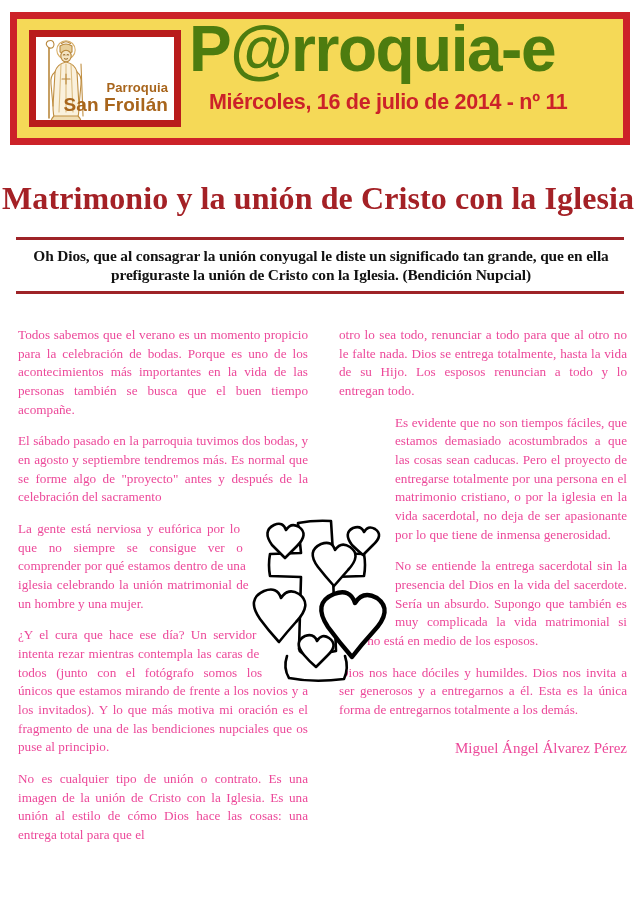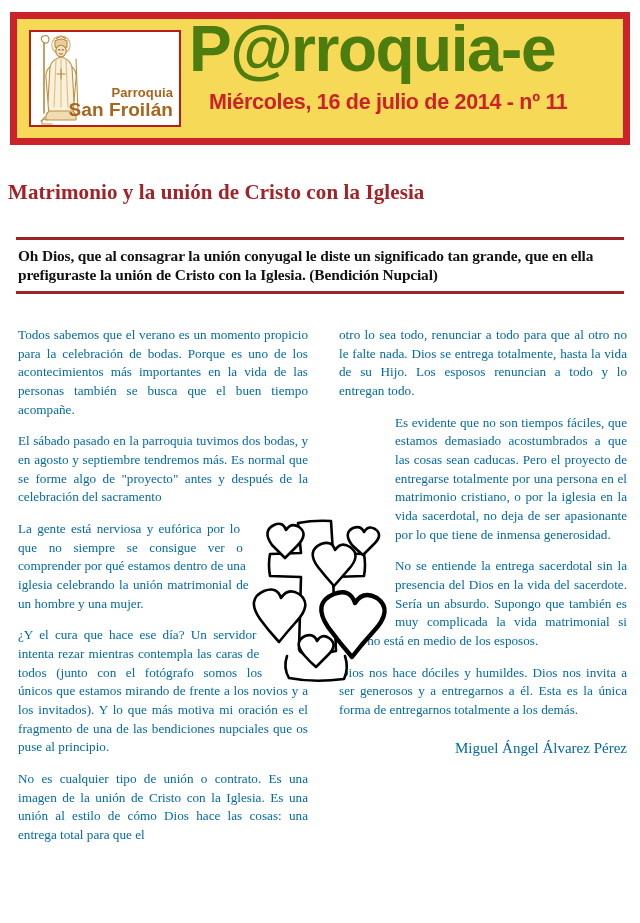--- a/index.html
+++ b/index.html
@@ -35,21 +35,21 @@
     background: #f5d957;
   }
 
   .logo-box {
     position: absolute;
     left: 12px;
     top: 11px;
     width: 152px;
     height: 97px;
     background: #ffffff;
-    border: 2px solid #b91c1c;
+    border: 7px solid #b91c1c;
     box-sizing: border-box;
     overflow: hidden;
   }
   .logo-figure {
     position: absolute;
     left: 4px;
     top: 1px;
     width: 54px;
     height: 94px;
   }
@@ -99,26 +99,26 @@
     font-size: 21.5px;
     line-height: 1;
     color: #cc2229;
     letter-spacing: -0.3px;
     white-space: nowrap;
   }
 
   
   .headline {
     position: absolute;
-    left: 8px;
+    left: 2px;
     top: 181px;
     width: 604px;
     font-family: "Liberation Serif", serif;
     font-weight: 700;
-    font-size: 21px;
+    font-size: 32px;
     line-height: 1.1;
     color: #a42126;
     letter-spacing: 0.1px;
     white-space: nowrap;
   }
 
   
   .quote-block {
     position: absolute;
     left: 16px;
@@ -131,30 +131,31 @@
     width: 100%;
   }
   .quote-text {
     font-family: "Liberation Serif", serif;
     font-weight: 700;
     font-size: 15.4px;
     line-height: 1.22;
     color: #121212;
     padding: 7px 0 6px 2px;
     letter-spacing: -0.15px;
+    text-align: center;
   }
 
   
   .col {
     position: absolute;
     top: 326px;
     font-size: 13.2px;
     line-height: 1.415;
     text-align: justify;
-    color: #0369a1;
+    color: #ec4899;
     font-family: "Liberation Serif", "DejaVu Serif", serif;
   }
   .col p {
     margin: 0 0 13px 0;
   }
   .col-left {
     left: 18px;
     width: 290px;
   }
   .col-right {

